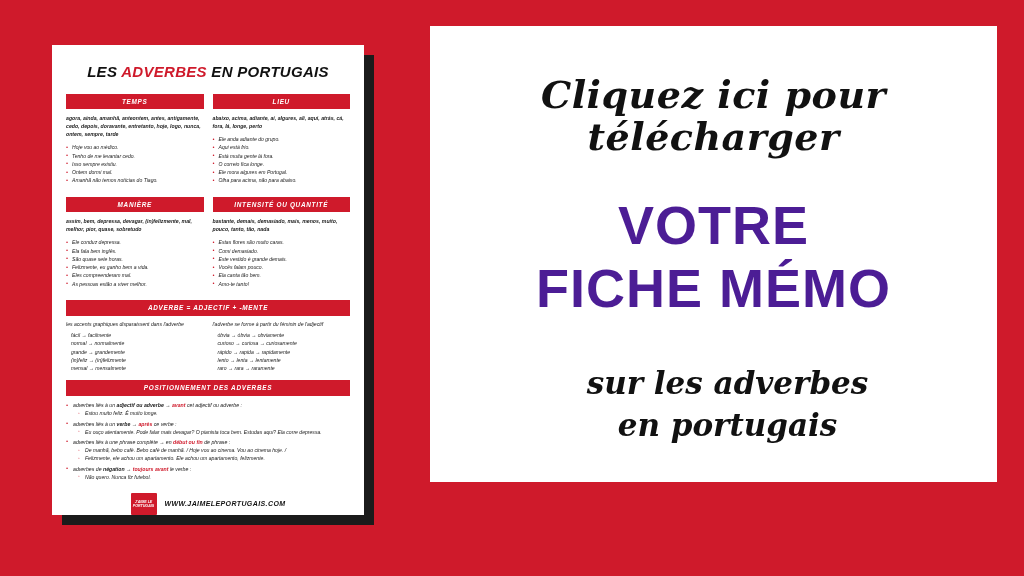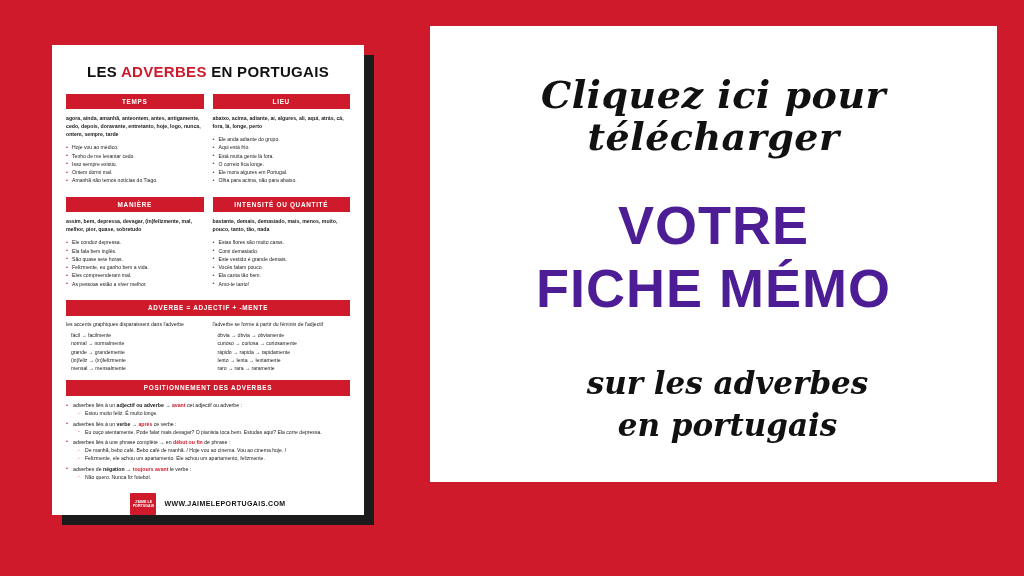--- a/index.html
+++ b/index.html
@@ -81,20 +81,21 @@
     left: 52px;
     top: 45px;
     width: 312px;
     height: 470px;
     background: #ffffff;
     box-sizing: border-box;
     padding: 16px 14px 8px 14px;
     font-size: 5.1px;
     color: #1a1a1a;
     line-height: 1.5;
+    font-style: italic;
   }
   .sheet-title {
     text-align: center;
     font-weight: bold;
     font-size: 15px;
     letter-spacing: 0.3px;
     color: #111;
     margin-bottom: 10px;
   }
   .sheet-title .hl { color: #CF1A2B; }

